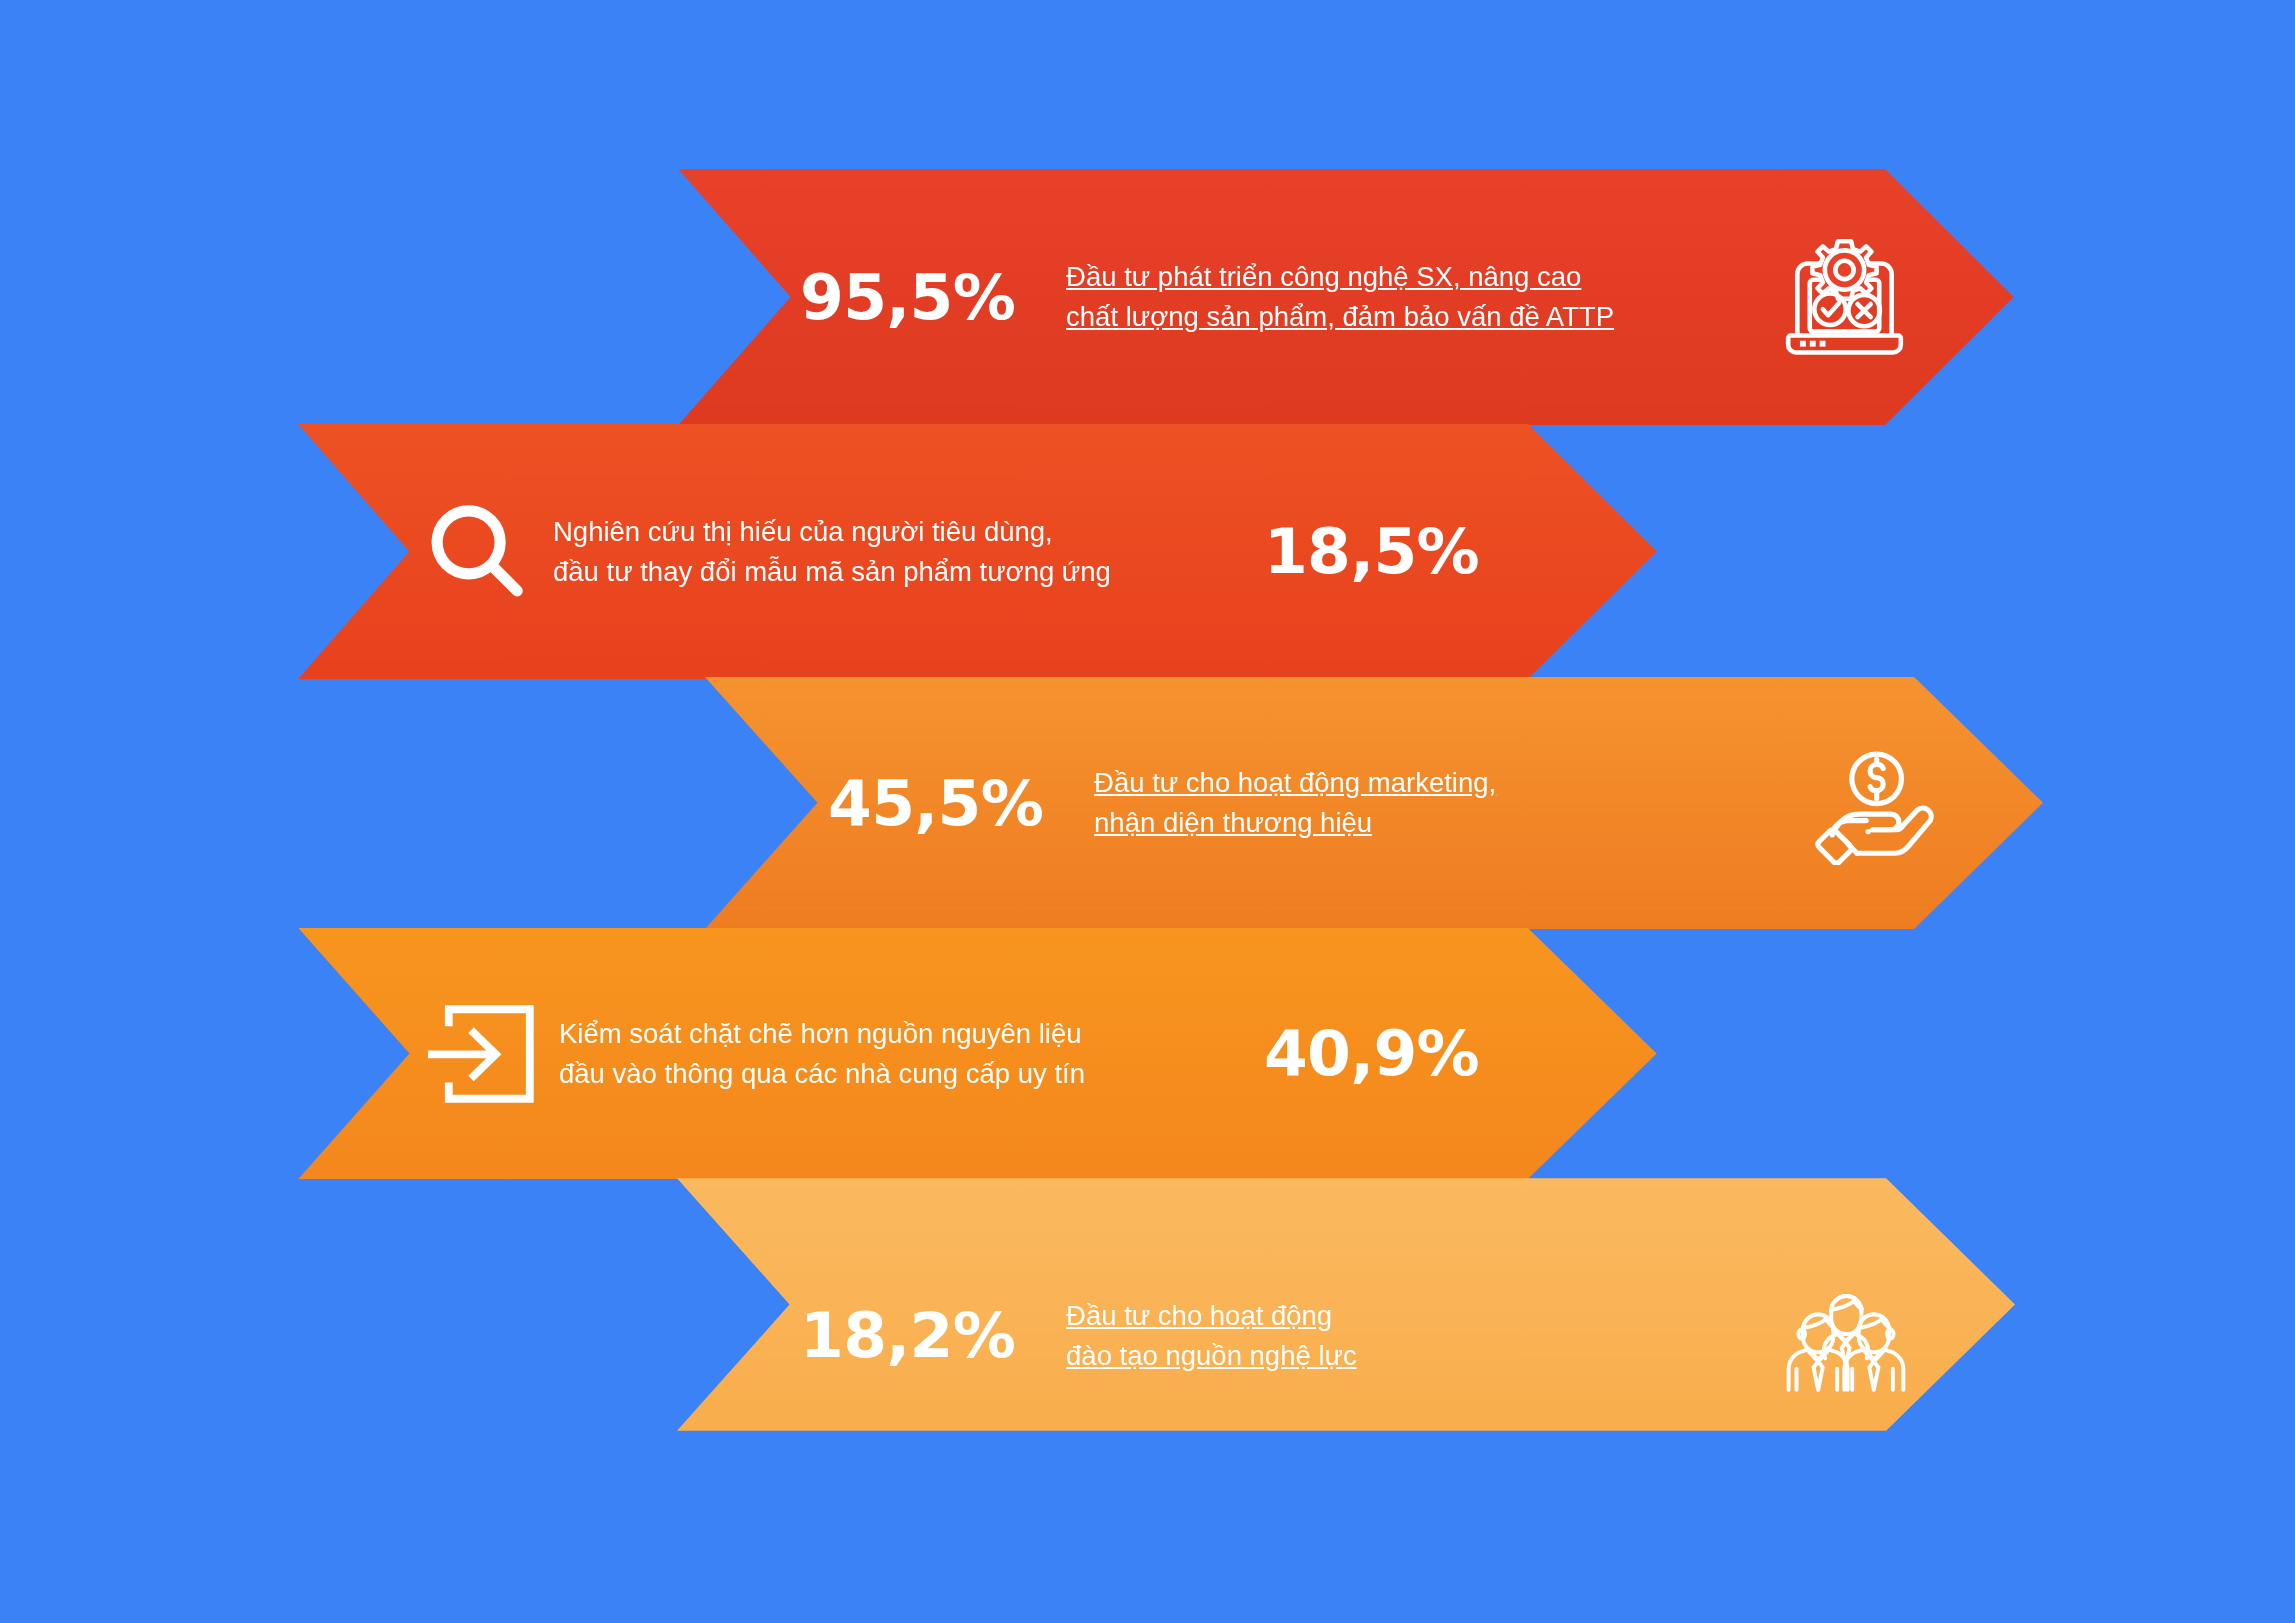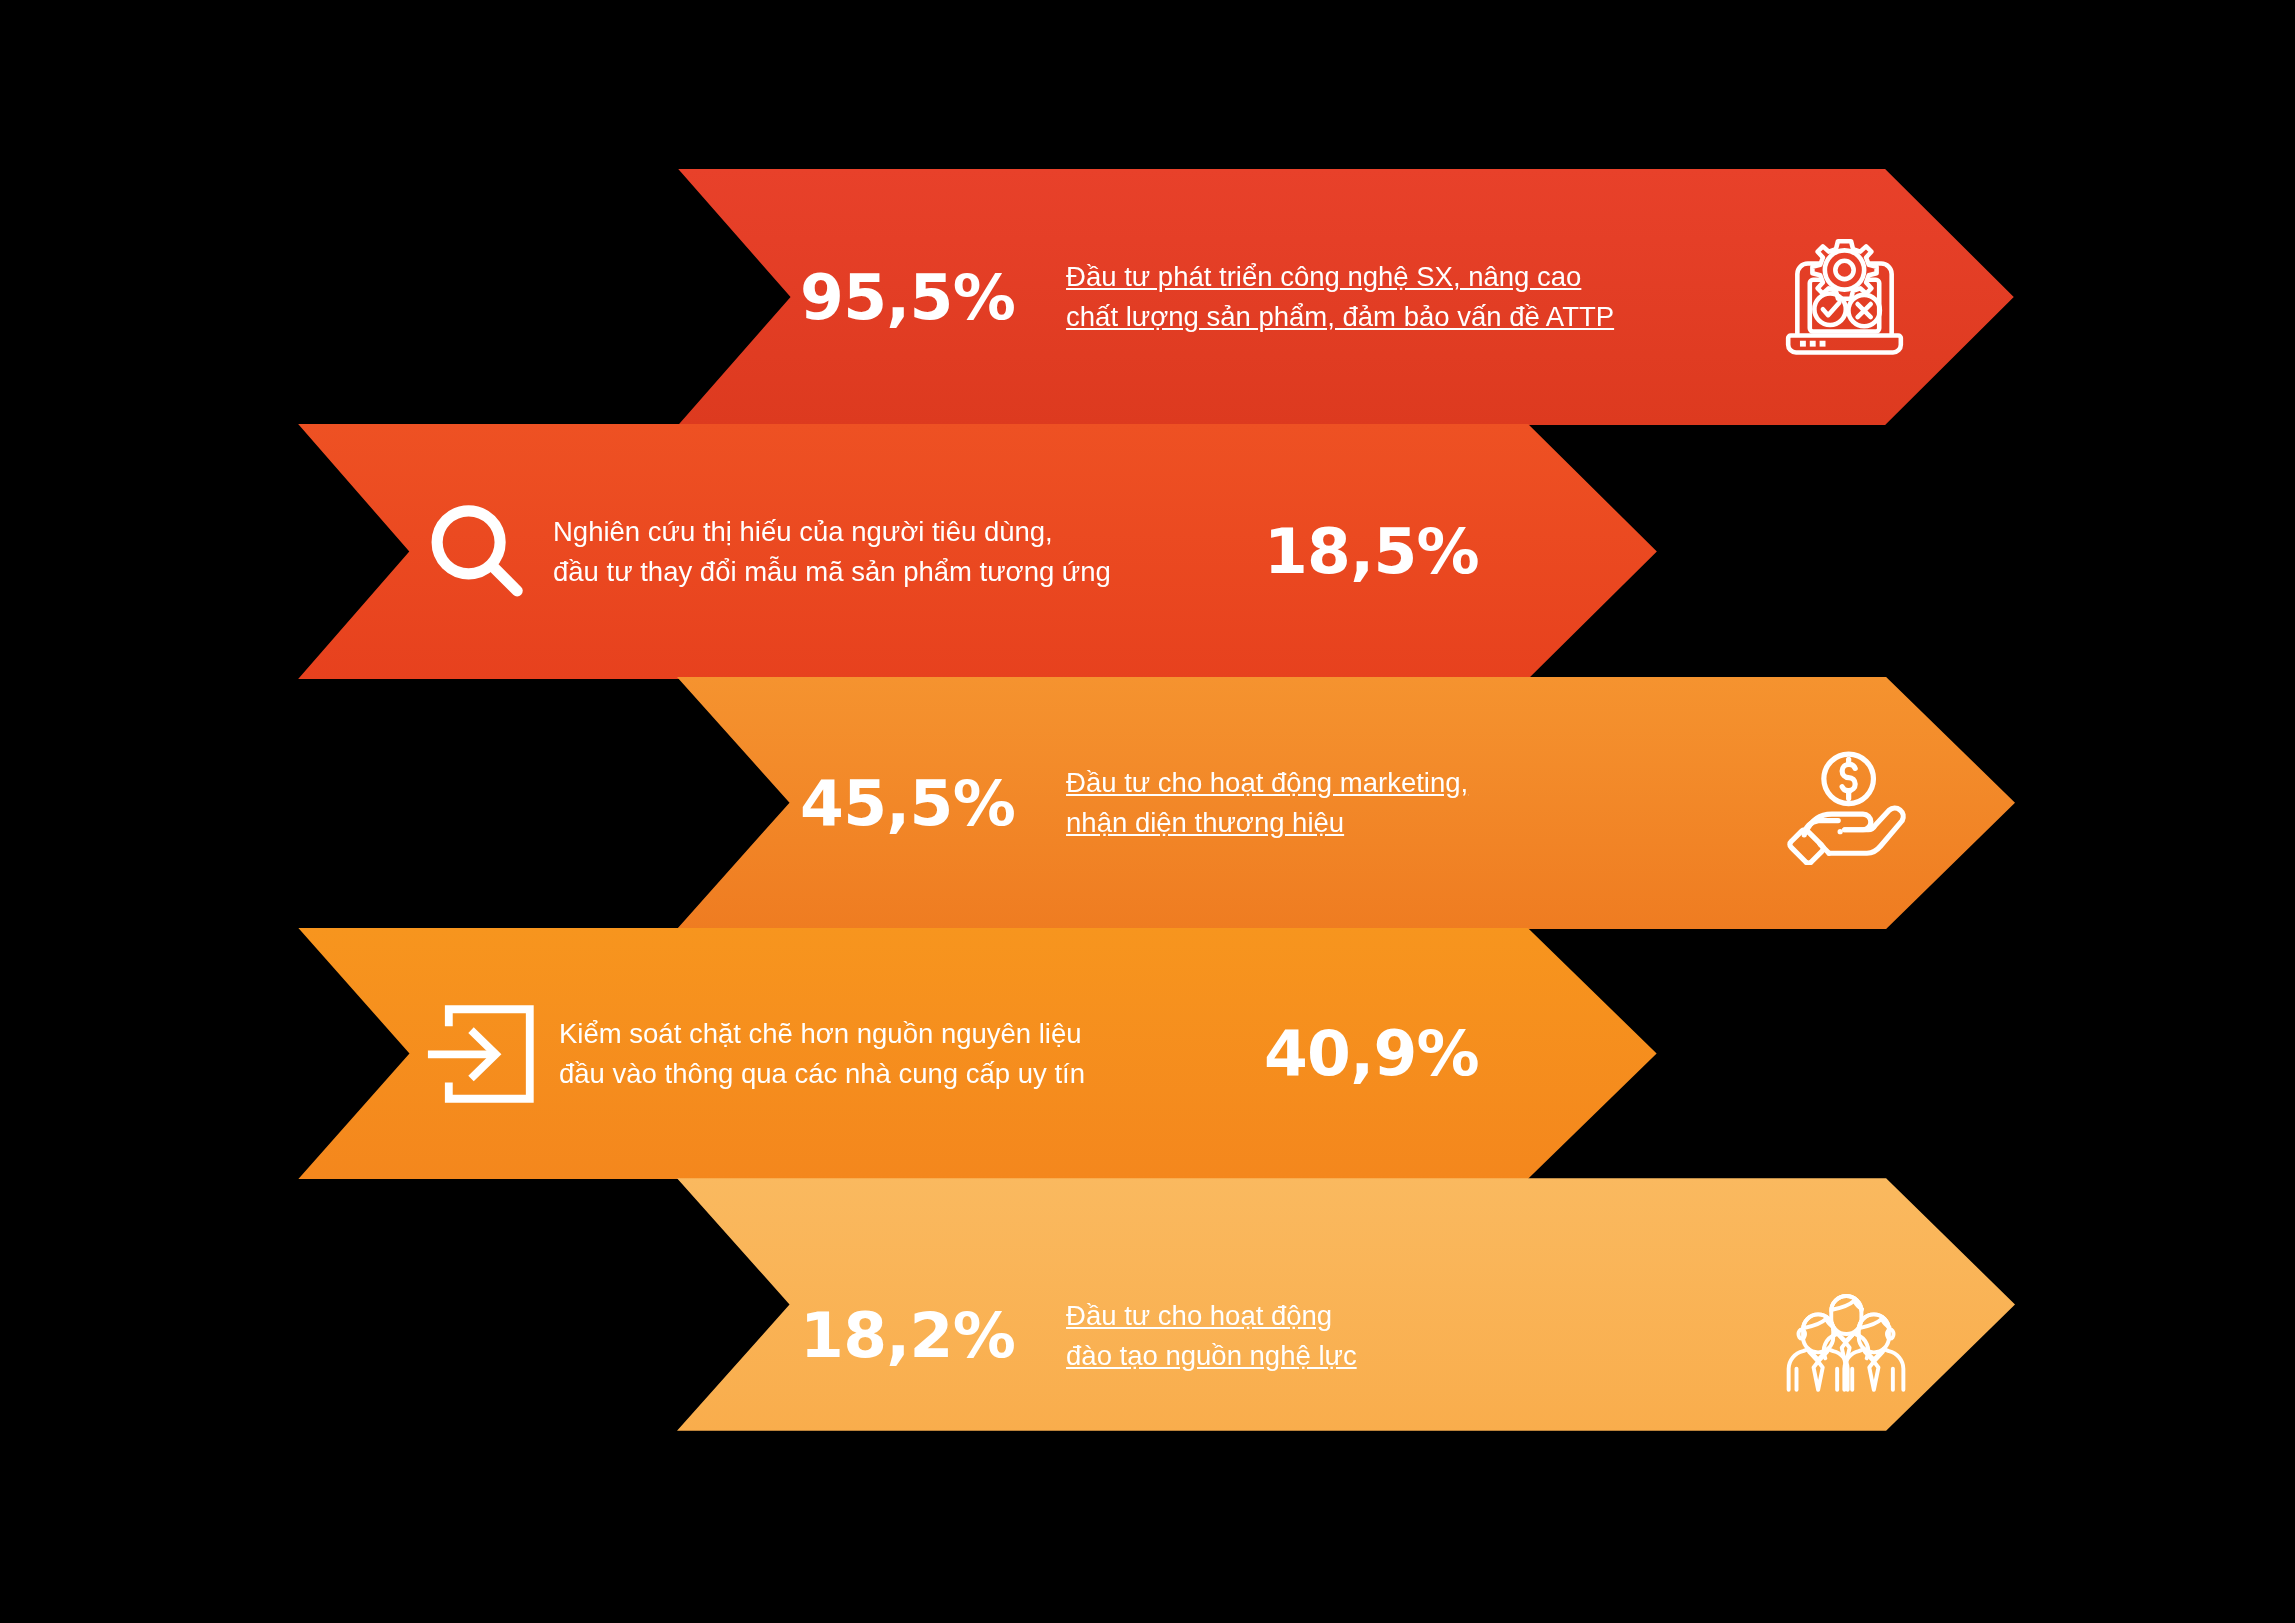--- a/index.html
+++ b/index.html
@@ -1,19 +1,19 @@
 <!DOCTYPE html>
 <html style="font-size:10.5px"><head>
 <meta charset="utf-8">
 <style>
   * { margin:0; padding:0; box-sizing:border-box; }
   html,body { width:2295px; height:1624px; background:#ffffff; overflow:hidden; }
   body { font-family:"Liberation Sans", sans-serif; }
 
-  #stage { position:relative; width:2295px; height:1624px; background:#000000; }
+  #stage { position:relative; width:2295px; height:1624px; background:#3b82f6; }
 
   .band { position:absolute; }
   .band svg { position:absolute; left:0; top:0; display:block; }
 
   .band-content {
     position:absolute; top:0; left:0; right:0; bottom:0;
     display:flex; align-items:center;
   }
 
   
@@ -127,21 +127,21 @@
           <line x1="103" y1="101" x2="142" y2="140"></line>
         </svg>
       </div>
       <div class="desc">Nghiên cứu thị hiếu của người tiêu dùng,
 đầu tư thay đổi mẫu mã sản phẩm tương ứng</div>
       <div class="spacer"></div>
       <div class="pct">18,5%</div>
     </div>
   </div>
 
-  <div class="band r3" style="left:677px; top:677px; width:1338px; height:252px;">
+  <div class="band r3" style="left:705px; top:677px; width:1338px; height:252px;">
     <svg width="1338" height="252" viewBox="0 0 2045 385">
       <defs>
         <linearGradient id="g3" x1="0" y1="0" x2="0" y2="1">
           <stop offset="0%" stop-color="#F5932F"></stop>
           <stop offset="100%" stop-color="#EF7C21"></stop>
         </linearGradient>
       </defs>
       <path d="M0,0 L1848,0 L2045,192 L1848,385 L0,385 L172,192 Z" fill="url(#g3)"></path>
     </svg>
     <div class="band-content layout-a">

